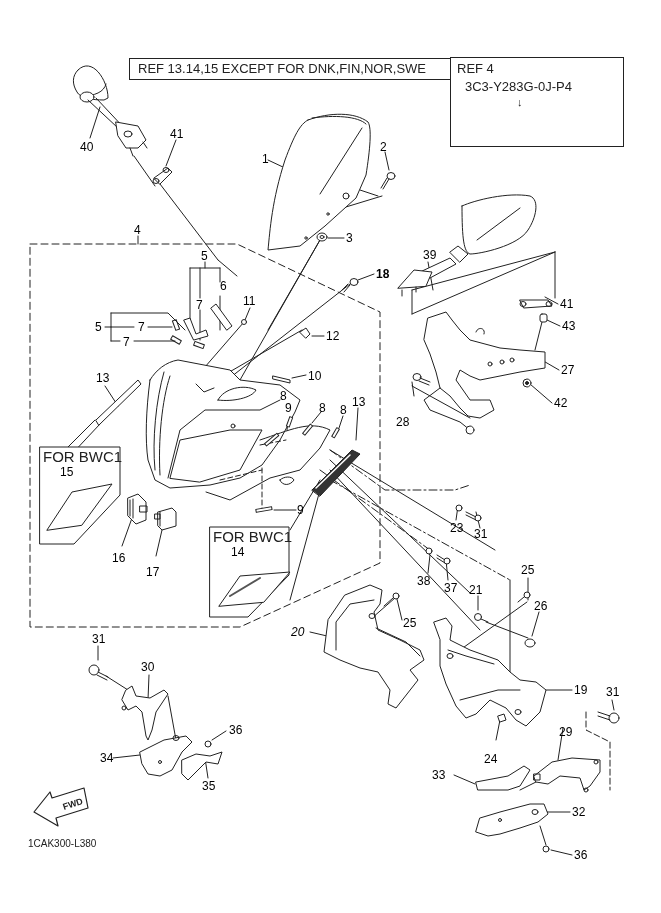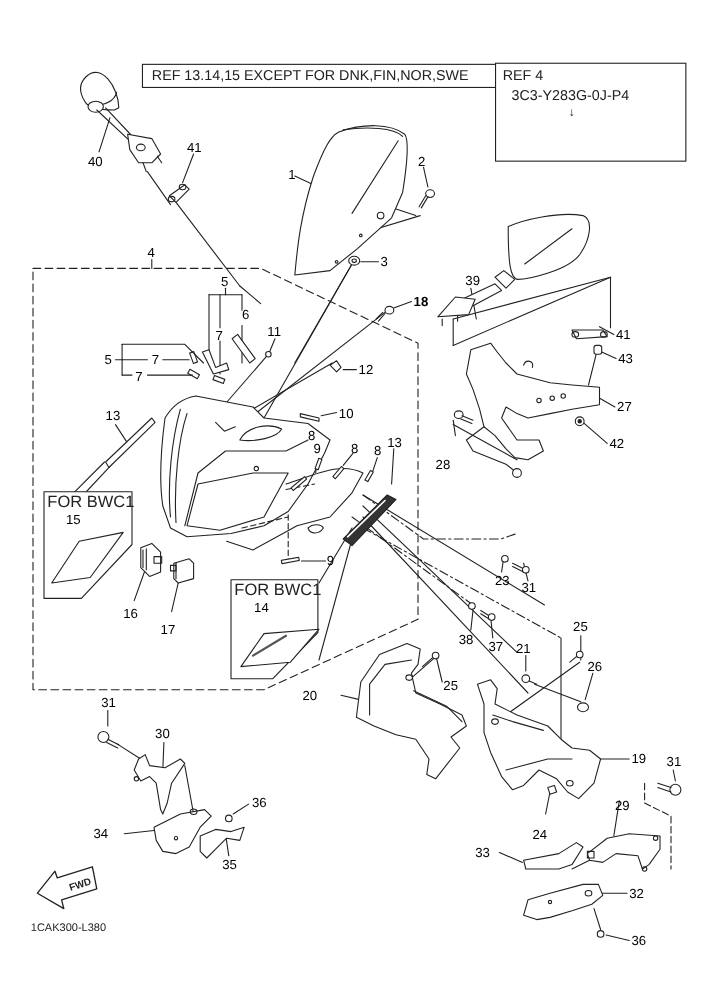--- a/index.html
+++ b/index.html
@@ -436,37 +436,37 @@
 <div class="lbl" style="left:243px; top:295px;">11</div>
 <div class="lbl" style="left:326px; top:330px;">12</div>
 <div class="lbl" style="left:96px; top:372px;">13</div>
 <div class="lbl" style="left:352px; top:396px;">13</div>
 <div class="lbl" style="left:231px; top:546px;">14</div>
 <div class="lbl" style="left:60px; top:466px;">15</div>
 <div class="lbl" style="left:112px; top:552px;">16</div>
 <div class="lbl" style="left:146px; top:566px;">17</div>
 <div class="lbl" style="left:376px; top:268px;font-weight:bold;">18</div>
 <div class="lbl" style="left:574px; top:684px;">19</div>
-<div class="lbl" style="left:275px; top:626px;">20</div>
+<div class="lbl" style="left:291px; top:626px;font-style:italic;">20</div>
 <div class="lbl" style="left:469px; top:584px;">21</div>
 <div class="lbl" style="left:474px; top:528px;">31</div>
 <div class="lbl" style="left:450px; top:522px;text-align:center;">23</div>
 <div class="lbl" style="left:484px; top:753px;">24</div>
 <div class="lbl" style="left:521px; top:564px;">25</div>
 <div class="lbl" style="left:403px; top:617px;">25</div>
 <div class="lbl" style="left:534px; top:600px;">26</div>
 <div class="lbl" style="left:561px; top:364px;">27</div>
 <div class="lbl" style="left:396px; top:388px;margin-top:28px;">28</div>
 <div class="lbl" style="left:559px; top:726px;">29</div>
 <div class="lbl" style="left:141px; top:661px;">30</div>
 <div class="lbl" style="left:92px; top:633px;">31</div>
 <div class="lbl" style="left:606px; top:686px;">31</div>
 <div class="lbl" style="left:572px; top:806px;">32</div>
 <div class="lbl" style="left:432px; top:769px;">33</div>
-<div class="lbl" style="left:85px; top:752px;">34</div>
+<div class="lbl" style="left:100px; top:752px;">34</div>
 <div class="lbl" style="left:202px; top:780px;">35</div>
 <div class="lbl" style="left:229px; top:724px;">36</div>
 <div class="lbl" style="left:574px; top:849px;">36</div>
 <div class="lbl" style="left:444px; top:582px;">37</div>
 <div class="lbl" style="left:417px; top:575px;">38</div>
 <div class="lbl" style="left:423px; top:249px;">39</div>
 <div class="lbl" style="left:80px; top:141px;">40</div>
 <div class="lbl" style="left:170px; top:128px;">41</div>
 <div class="lbl" style="left:560px; top:298px;">41</div>
 <div class="lbl" style="left:554px; top:397px;">42</div>

